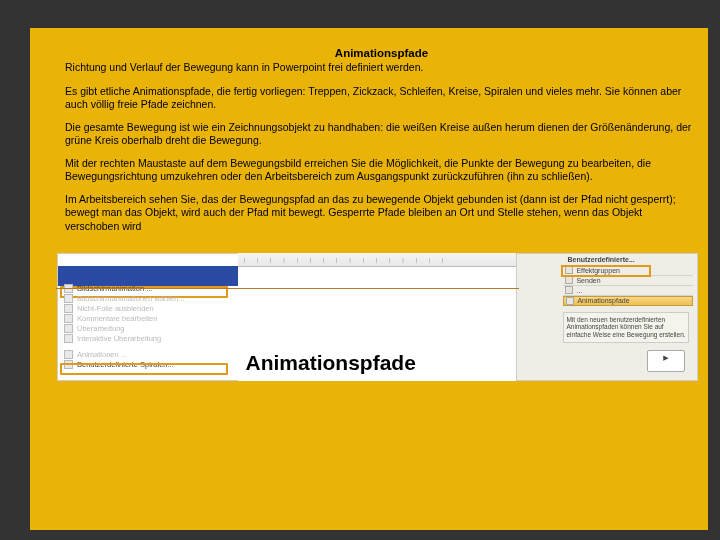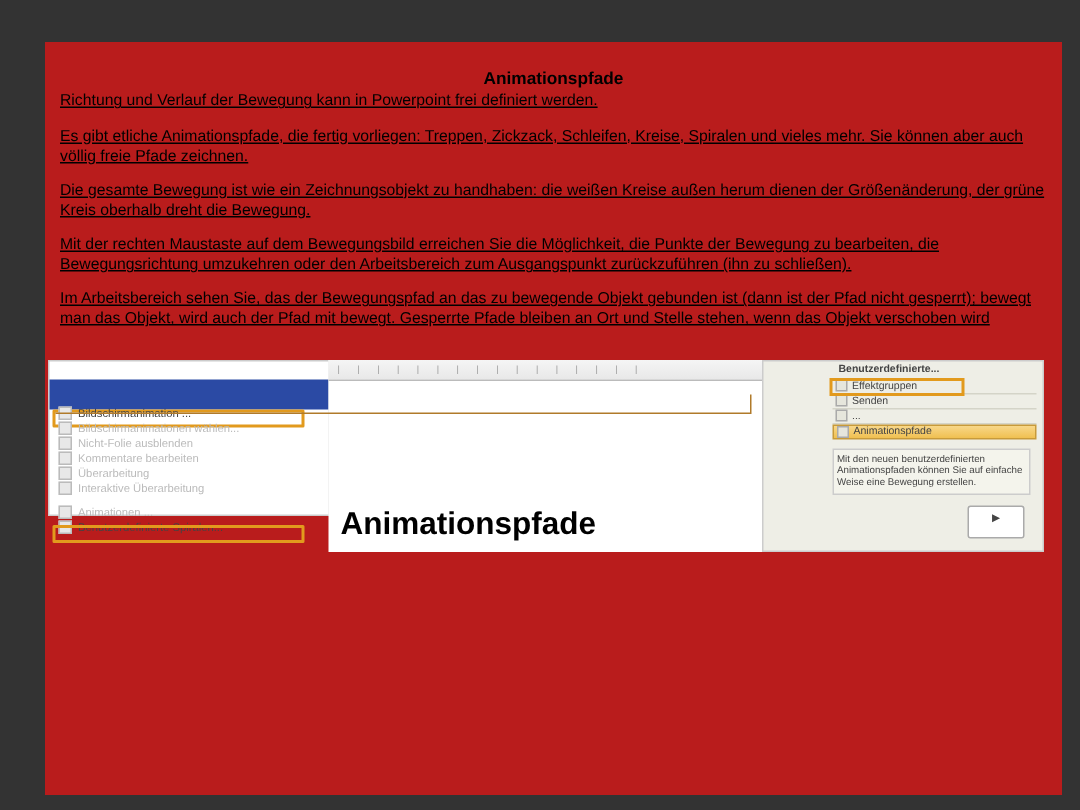--- a/index.html
+++ b/index.html
@@ -9,43 +9,44 @@
     background: #333333;
     font-family: Arial, sans-serif;
     overflow: hidden;
   }
   .page {
     position: absolute;
     left: 30px;
     top: 28px;
     right: 12px;
     bottom: 10px;
-    background: #b91c1c;
+    background: #eab308;
+    padding-left: 25px;
   }
   .content {
     padding: 18px 10px 6px 10px;
     font-size: 10.5px;
     line-height: 1.25;
     color: #000;
   }
   .title {
     font-weight: bold;
     text-align: center;
     font-size: 11.5px;
     margin-bottom: 1px;
   }
-  .p { margin-bottom: 10px; text-decoration: underline; }
+  .p { margin-bottom: 10px; }
   .images-row {
     display: flex;
     gap: 0;
     padding: 4px 10px 0 2px;
   }
   .left-thumb {
     width: 188px;
-    height: 104px;
+    height: 128px;
     background: #fff;
     border: 1px solid #ccc;
     position: relative;
     font-size: 7.5px;
     color: #444;
   }
   .bluebar {
     position: absolute;
     left: 0; right: 0; top: 12px; height: 20px;
     background: #2b4aa4;

